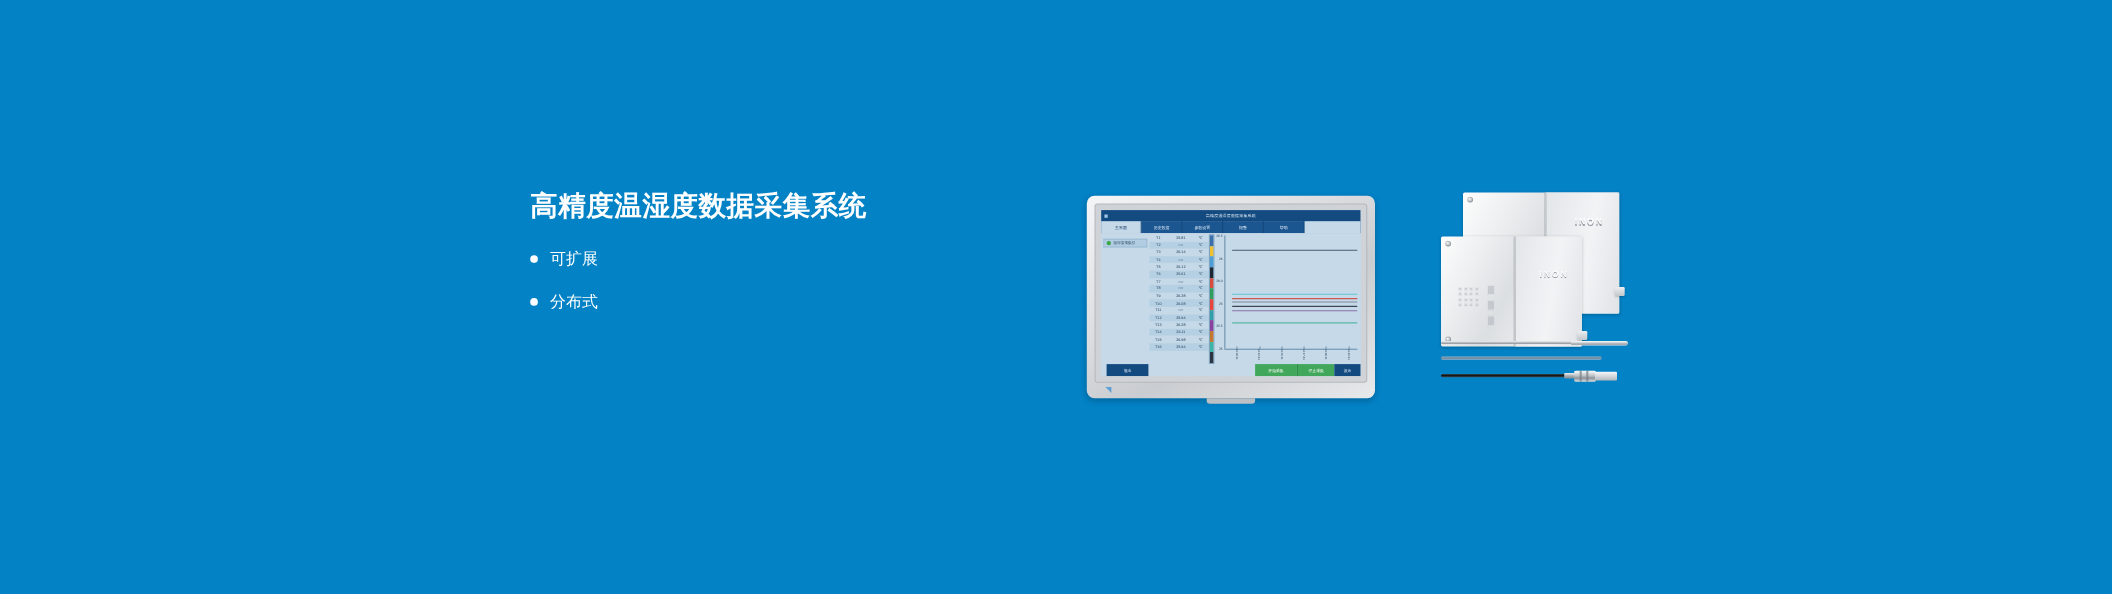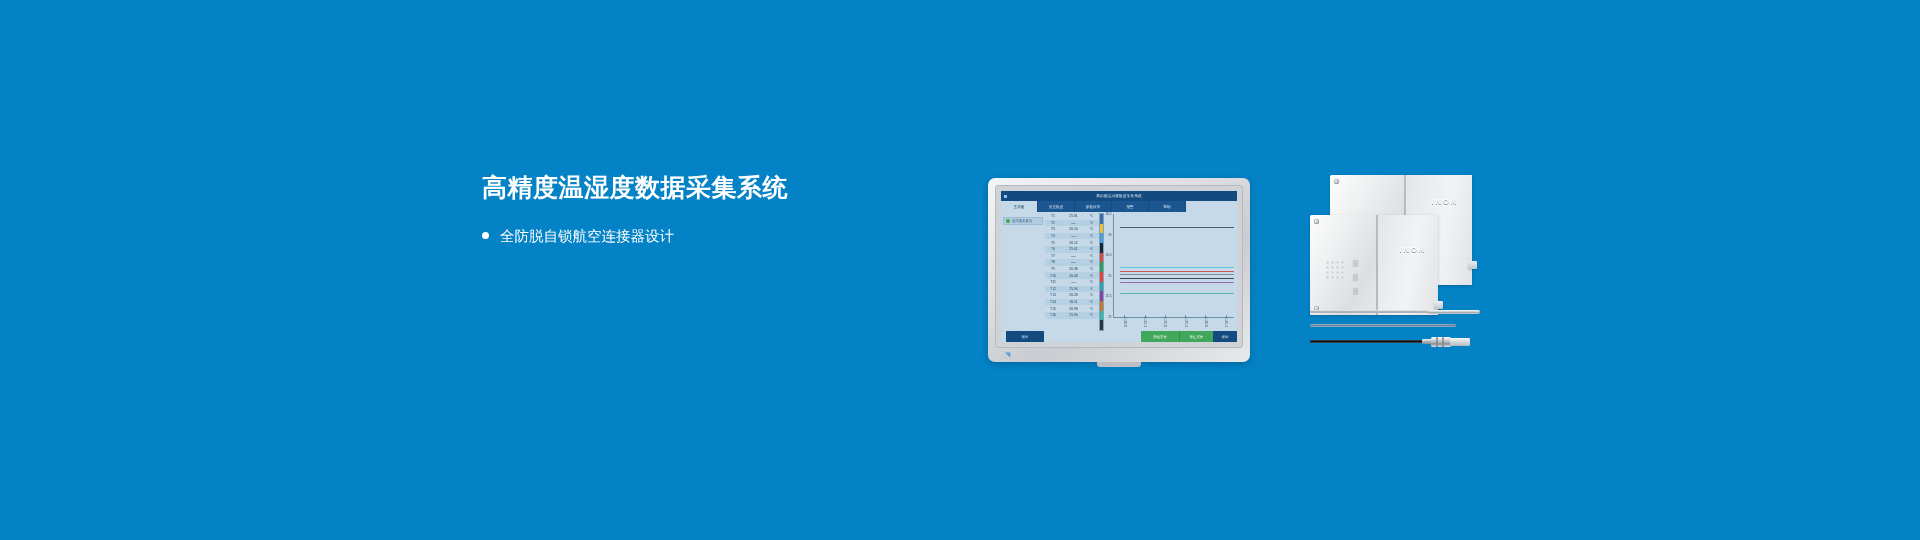--- a/index.html
+++ b/index.html
@@ -482,21 +482,25 @@
 
 <div class="banner">
 
   <div class="copy">
     <h1 class="headline">高精度温湿度数据采集系统</h1>
 
 
     <ul class="feature-list">
       <li class="feature-item">
         <span class="bullet-dot"></span>
-        <span class="feature-label">全防脱自锁航空连接器设计</span>
+        <span class="feature-label">可扩展</span>
+      </li>
+      <li class="feature-item">
+        <span class="bullet-dot"></span>
+        <span class="feature-label">分布式</span>
       </li>
     </ul>
   </div>
 
   <div class="monitor">
     <div class="monitor-frame">
       <div class="monitor-inner-bevel"></div>
       <div class="screen">
 
         <div class="app-titlebar">

